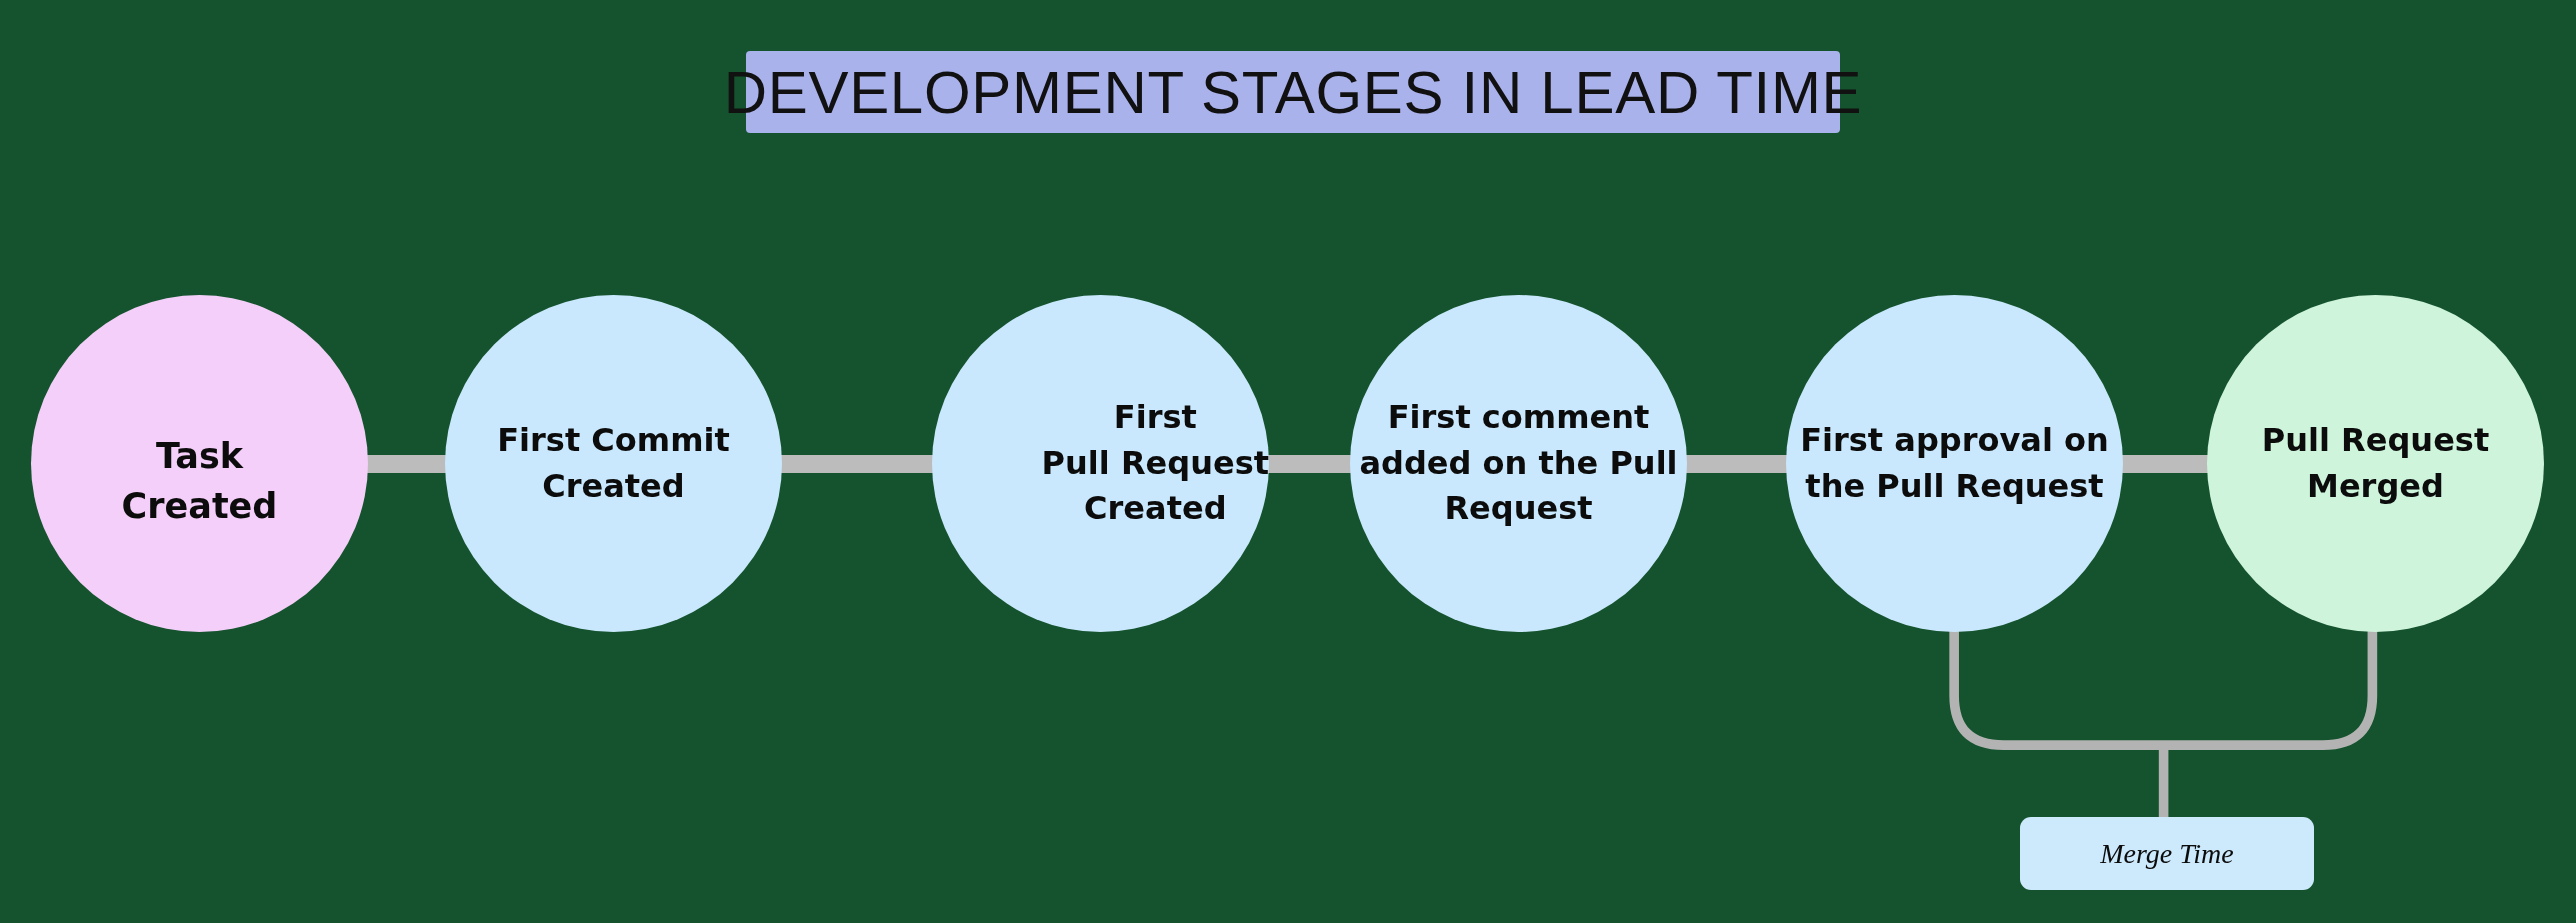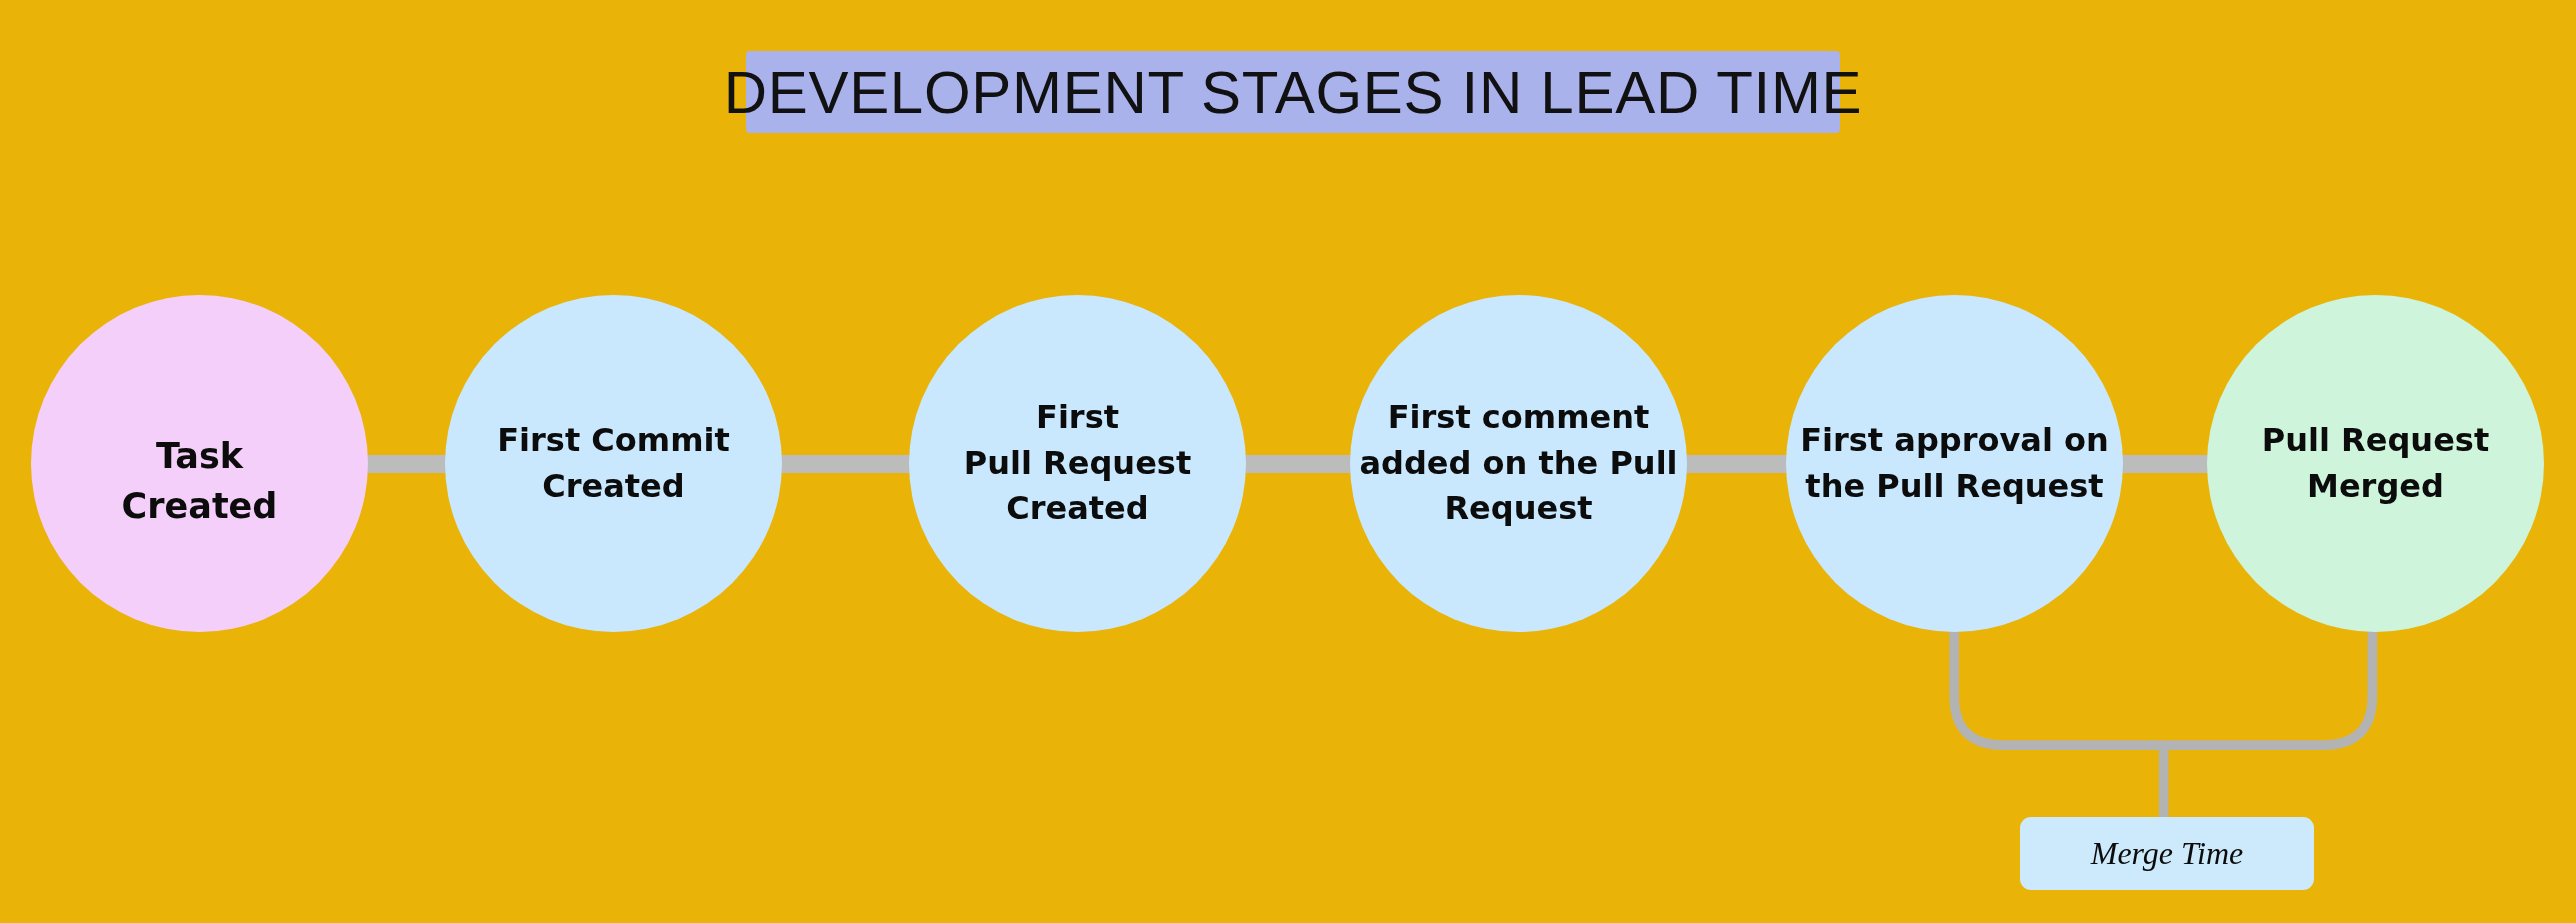--- a/index.html
+++ b/index.html
@@ -4,21 +4,21 @@
 <style>
   html, body {
     margin: 0;
     padding: 0;
     background: #ffffff;
   }
   .canvas {
     position: relative;
     width: 2576px;
     height: 923px;
-    background: #eab308;
+    background: #14532d;
     overflow: hidden;
     font-family: "DejaVu Sans", sans-serif;
   }
 
   
   .banner {
     position: absolute;
     left: 746px;
     top: 51px;
     width: 1094px;
@@ -102,21 +102,21 @@
     background: var(--c-merge_label_bg, #cde9fc);
     border-radius: 11px;
     display: flex;
     align-items: center;
     justify-content: center;
     z-index: 2;
   }
   .merge-label .merge-text {
     font-family: cursive;
     font-style: italic;
-    font-size: 32px;
+    font-size: 28px;
     font-weight: 500;
     color: #0c0c0c;
     white-space: nowrap;
   }
 </style>
 </head>
 <body>
 
 <div class="canvas">
 
@@ -136,21 +136,21 @@
   </svg>
 
   <div class="circle circle--task" style="left:31px;">
     <span class="circle-label">Task
 Created</span>
   </div>
   <div class="circle circle--stage" style="left:445px;">
     <span class="circle-label">First Commit
 Created</span>
   </div>
-  <div class="circle circle--stage" style="left:909px;">
+  <div class="circle circle--stage" style="left:932px;justify-content:flex-end;">
     <span class="circle-label">First
 Pull Request
 Created</span>
   </div>
   <div class="circle circle--stage" style="left:1350px;justify-content:center;">
     <span class="circle-label">First comment
 added on the Pull
 Request</span>
   </div>
   <div class="circle circle--stage" style="left:1786px;align-items:center;">

